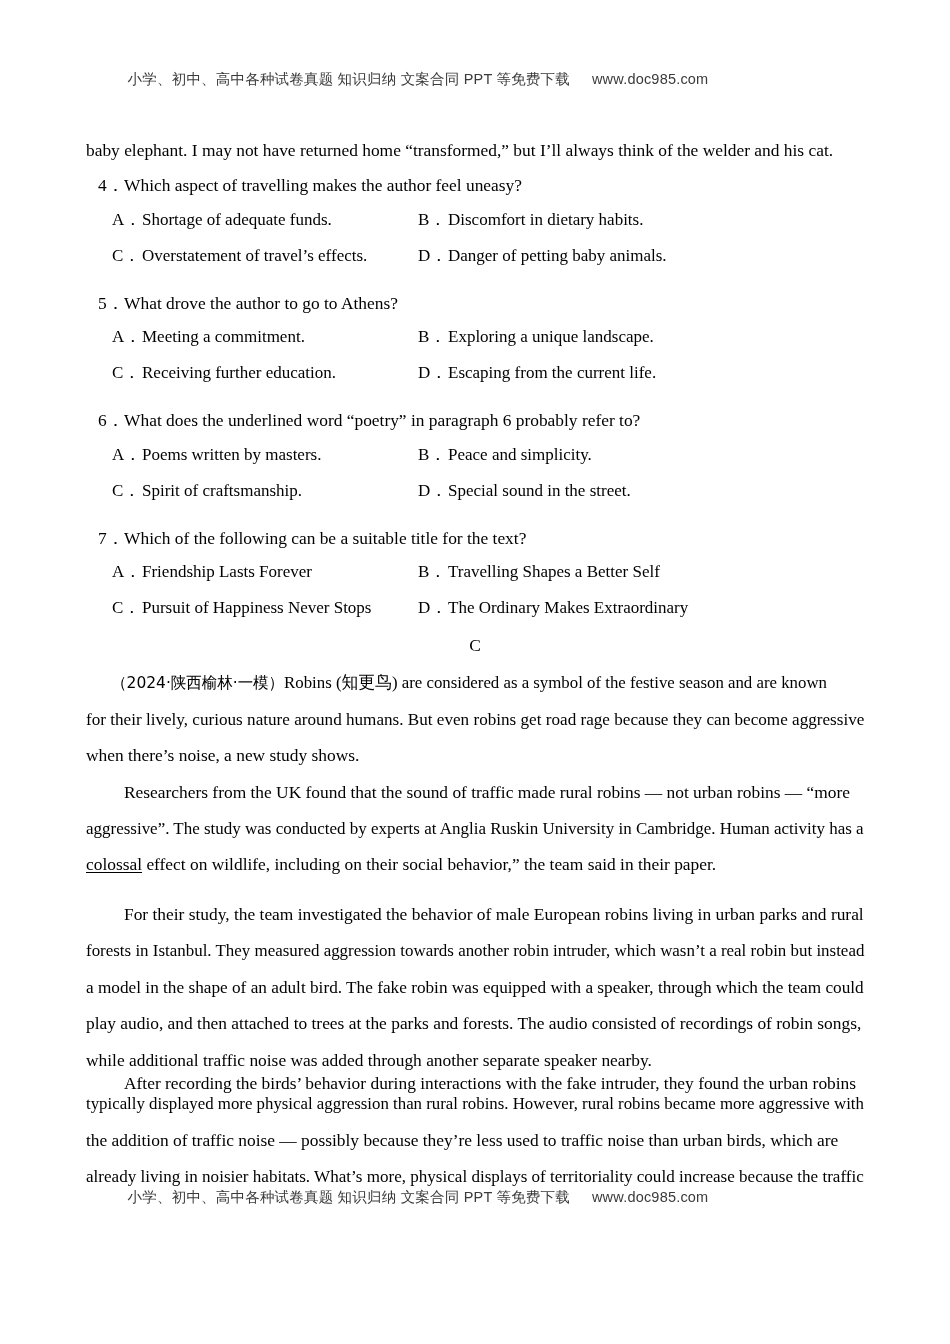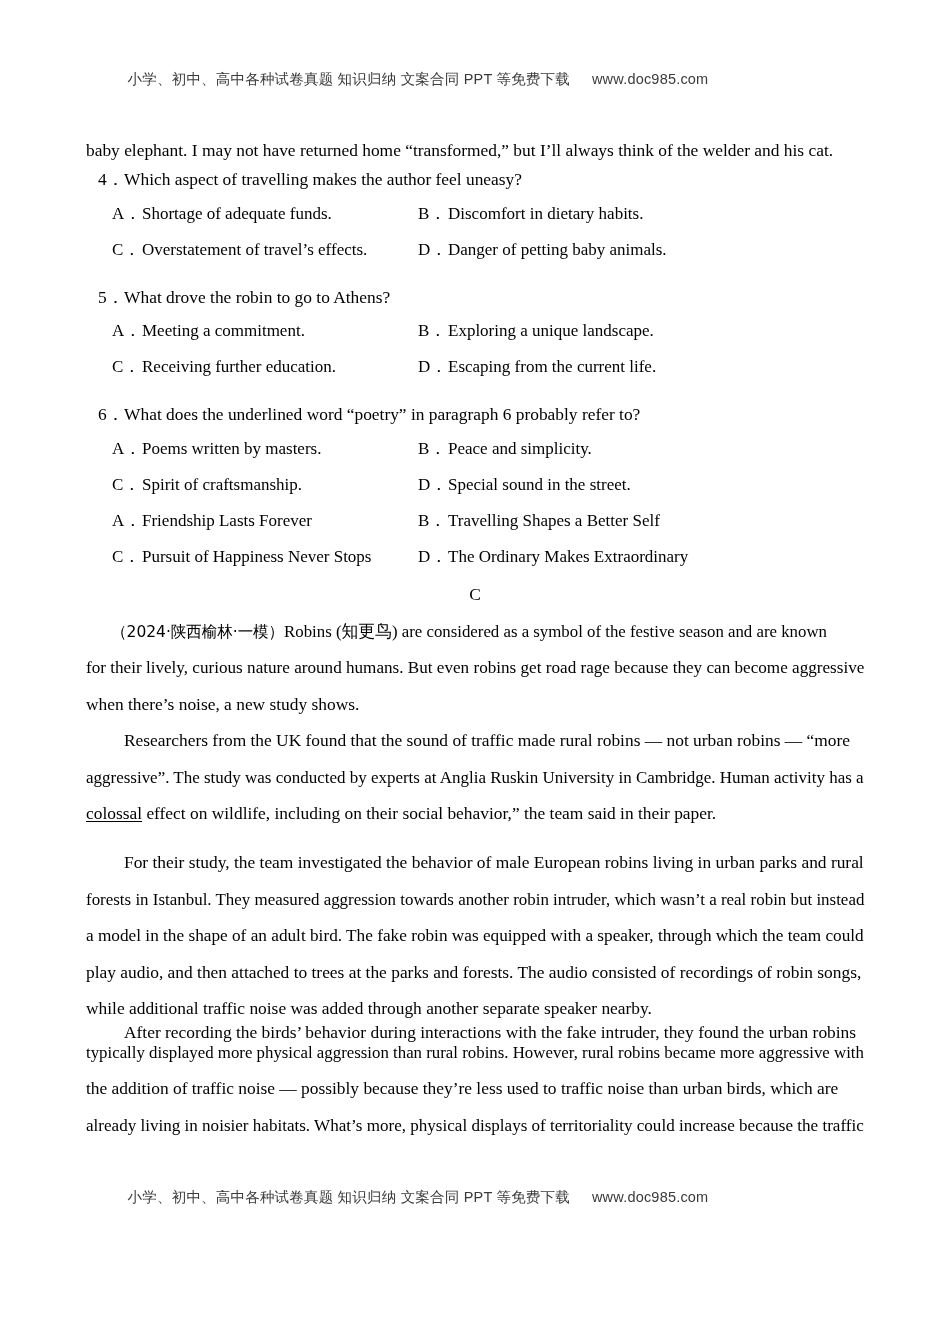--- a/index.html
+++ b/index.html
@@ -129,38 +129,38 @@
 <body>
 
 <div class="page">
 
   <div class="watermark" id="watermark-top">
     <span>小学、初中、高中各种试卷真题 知识归纳 文案合同 PPT 等免费下载</span><span class="wm-url">www.doc985.com</span>
   </div>
 
   <div class="content">
 
-    <div class="body-line" style="margin-bottom:12px;">baby elephant. I may not have returned home “transformed,” but I’ll always think of the welder and his cat.</div>
+    <div class="body-line" style="margin-bottom:18px;">baby elephant. I may not have returned home “transformed,” but I’ll always think of the welder and his cat.</div>
 
     
     <div class="q-block">
       <div class="q-line" style="margin-bottom:16px;"><span class="q-num">4．</span><span>Which aspect of travelling makes the author feel uneasy?</span></div>
       <div class="opt-row">
         <div class="opt opt-a"><span class="opt-letter">A．</span><span>Shortage of adequate funds.</span></div>
         <div class="opt opt-b"><span class="opt-letter">B．</span><span>Discomfort in dietary habits.</span></div>
       </div>
       <div class="opt-row">
         <div class="opt opt-c"><span class="opt-letter">C．</span><span>Overstatement of travel’s effects.</span></div>
         <div class="opt opt-d"><span class="opt-letter">D．</span><span>Danger of petting baby animals.</span></div>
       </div>
     </div>
 
     
     <div class="q-block">
-      <div class="q-line" style="margin-bottom:16px;"><span class="q-num">5．</span><span>What drove the robin to go to Athens?</span></div>
+      <div class="q-line" style="margin-bottom:16px;"><span class="q-num">5．</span><span>What drove the author to go to Athens?</span></div>
       <div class="opt-row">
         <div class="opt opt-a"><span class="opt-letter">A．</span><span>Meeting a commitment.</span></div>
         <div class="opt opt-b"><span class="opt-letter">B．</span><span>Exploring a unique landscape.</span></div>
       </div>
       <div class="opt-row">
         <div class="opt opt-c"><span class="opt-letter">C．</span><span>Receiving further education.</span></div>
         <div class="opt opt-d"><span class="opt-letter">D．</span><span>Escaping from the current life.</span></div>
       </div>
     </div>
 
@@ -172,20 +172,21 @@
         <div class="opt opt-b"><span class="opt-letter">B．</span><span>Peace and simplicity.</span></div>
       </div>
       <div class="opt-row">
         <div class="opt opt-c"><span class="opt-letter">C．</span><span>Spirit of craftsmanship.</span></div>
         <div class="opt opt-d"><span class="opt-letter">D．</span><span>Special sound in the street.</span></div>
       </div>
     </div>
 
     
     <div class="q-block">
+      <div class="q-line" style="margin-bottom:16px;"><span class="q-num">7．</span><span>Which of the following can be a suitable title for the text?</span></div>
       <div class="opt-row">
         <div class="opt opt-a"><span class="opt-letter">A．</span><span>Friendship Lasts Forever</span></div>
         <div class="opt opt-b"><span class="opt-letter">B．</span><span>Travelling Shapes a Better Self</span></div>
       </div>
       <div class="opt-row">
         <div class="opt opt-c"><span class="opt-letter">C．</span><span>Pursuit of Happiness Never Stops</span></div>
         <div class="opt opt-d"><span class="opt-letter">D．</span><span>The Ordinary Makes Extraordinary</span></div>
       </div>
     </div>
 

